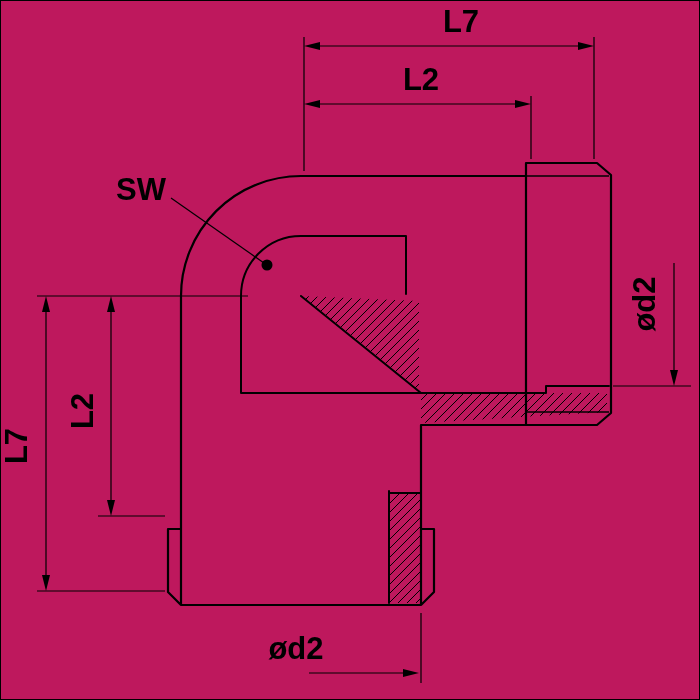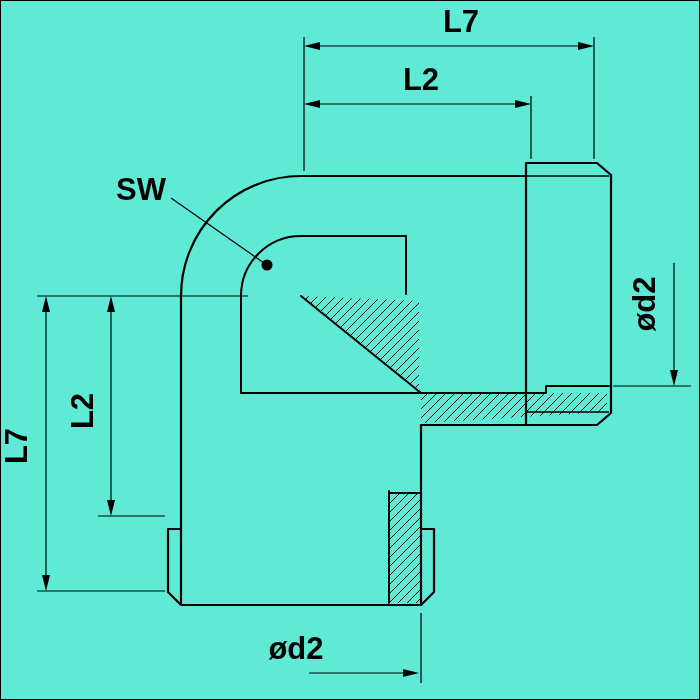--- a/index.html
+++ b/index.html
@@ -7,21 +7,21 @@
     padding: 0;
     background: #ffffff;
     font-family: "Liberation Sans", sans-serif;
   }
   .canvas {
     position: relative;
     width: 700px;
     height: 700px;
     box-sizing: border-box;
     border: 1px solid #000;
-    background: #5eead4;
+    background: #be185d;
     overflow: hidden;
   }
   svg text {
     font-family: "Liberation Sans", sans-serif;
     font-size: 31px;
     font-weight: 600;
     fill: #000;
   }
   .outline   { stroke: #000; stroke-width: 2.2; fill: none; stroke-linecap: round; stroke-linejoin: round; }
   .inner     { stroke: #000; stroke-width: 2;   fill: none; stroke-linecap: round; }

